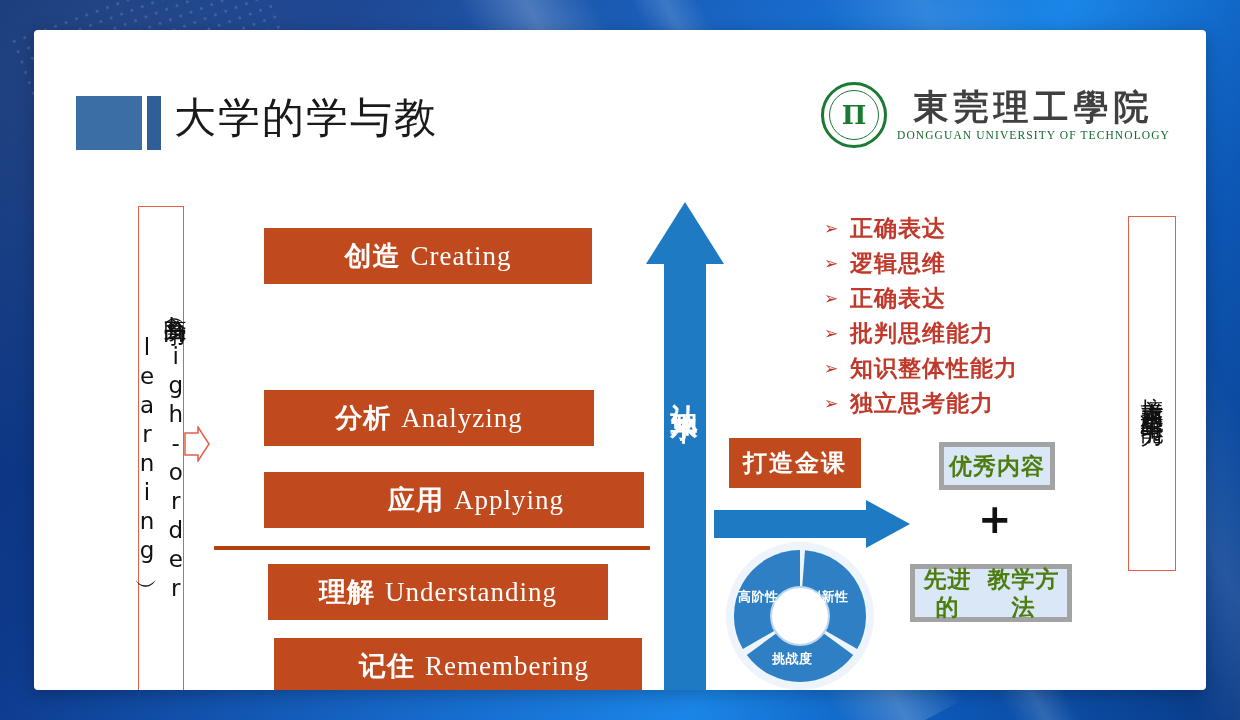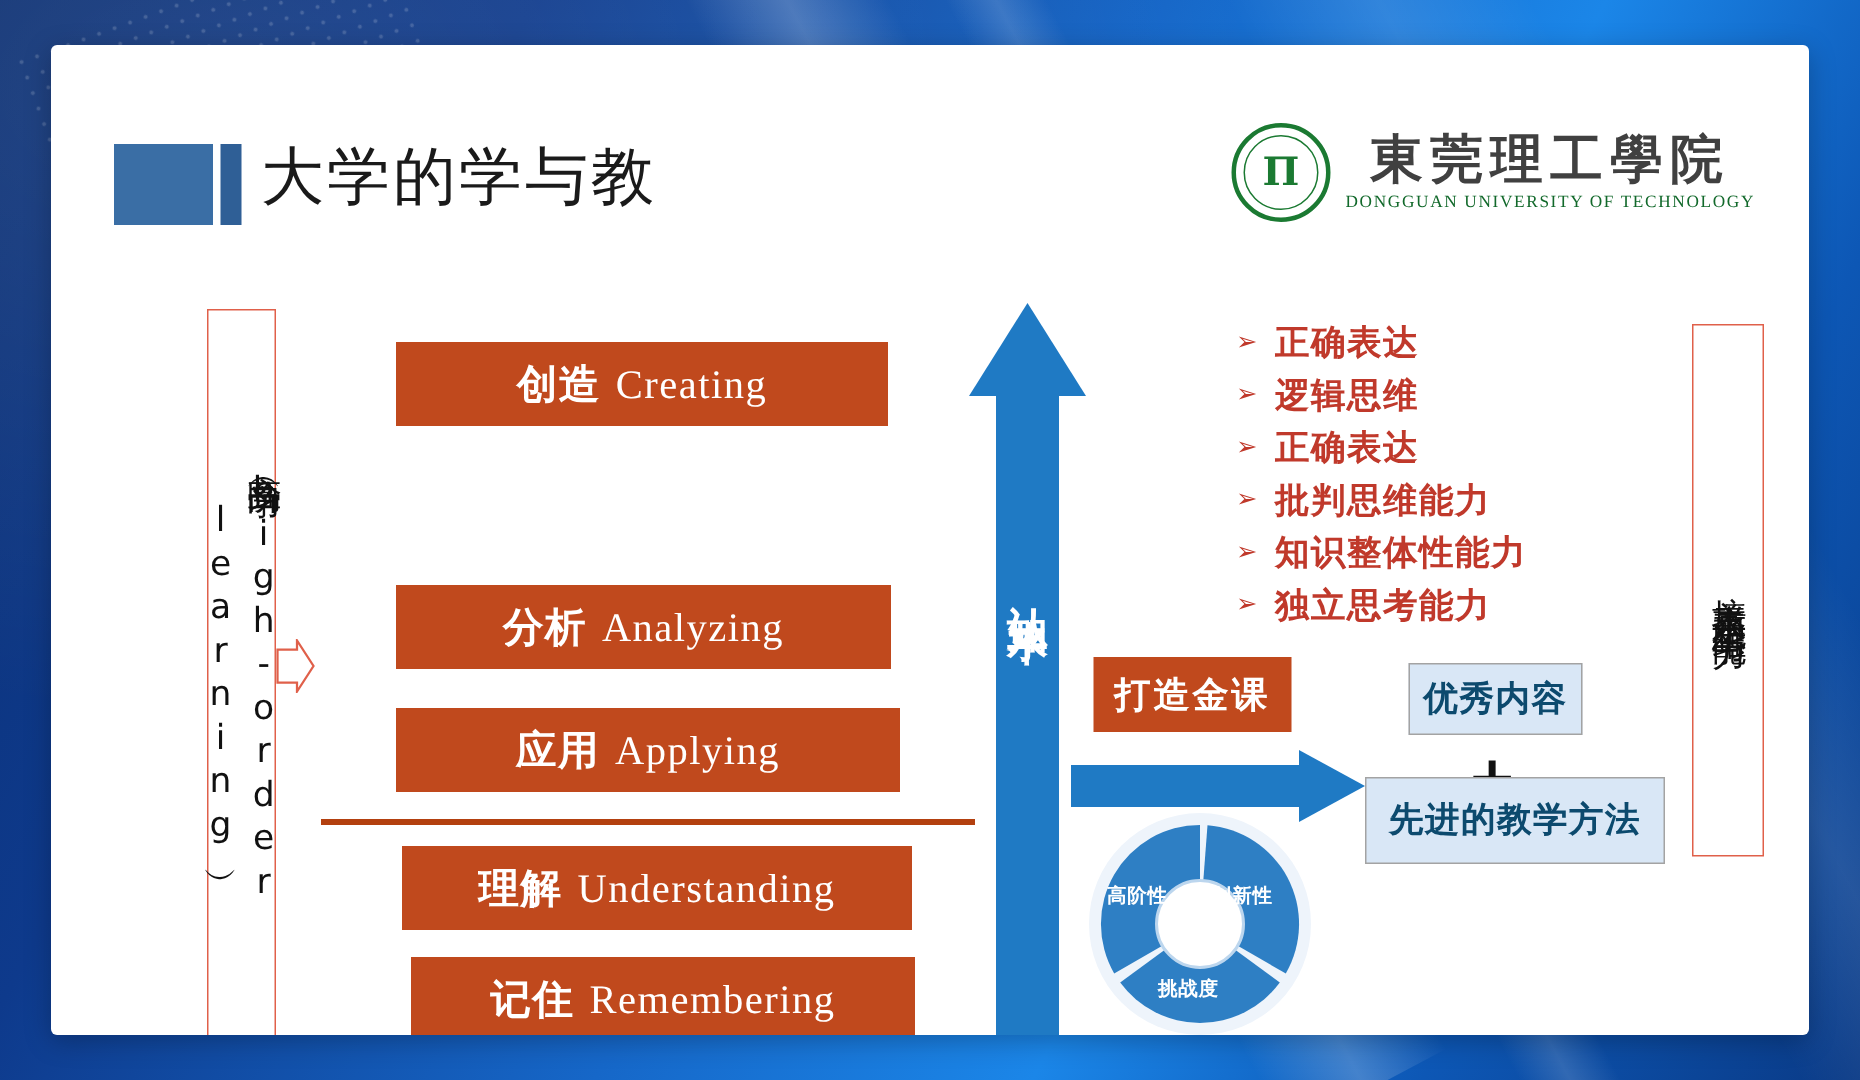--- a/index.html
+++ b/index.html
@@ -132,23 +132,23 @@
     letter-spacing: 1px;
     font-family: "DejaVu Serif", serif;
     height: 56px;
   }
   .bar .cn { font-family: "DejaVu Sans", sans-serif; font-weight: 600; }
   .bar .en { font-family: "Liberation Serif", serif; margin-left: 10px; }
 
   #bar-create     { left: 230px; top: 198px; width: 328px; }
   #bar-evaluate   { left: 230px; top: 278px; width: 334px; }
   #bar-analyze    { left: 230px; top: 360px; width: 330px; }
-  #bar-apply      { left: 230px; top: 442px; width: 336px; }
+  #bar-apply      { left: 230px; top: 442px; width: 336px; padding-left: 44px; }
   #bar-understand { left: 234px; top: 534px; width: 340px; }
-  #bar-remember   { left: 240px; top: 608px; width: 336px; }
+  #bar-remember   { left: 240px; top: 608px; width: 336px; padding-left: 32px; }
 
   .divider {
     position: absolute; left: 180px; top: 516px;
     width: 436px; height: 4px; background: #b3400f;
   }
 
   
   .big-arrow {
     position: absolute; left: 612px; top: 172px;
     width: 78px; height: 496px;
@@ -206,29 +206,29 @@
   .flow-arrow .head {
     position: absolute; left: 152px; top: 0;
     width: 0; height: 0;
     border-top: 24px solid transparent;
     border-bottom: 24px solid transparent;
     border-left: 44px solid #1f7ac4;
   }
 
   .box-blue {
     position: absolute;
-    background: #d9e7f6; color: #0c4a6e; border: 1px solid #a3a3a3;
+    background: #d9e7f6; color: #4d7c0f; border: 5px solid #a3a3a3;
     display: flex; align-items: center; justify-content: center;
     font-size: 23px; font-weight: bold; letter-spacing: 1px;
     text-align: center; line-height: 1.22;
     font-family: "DejaVu Sans", sans-serif;
     box-sizing: border-box;
   }
   #box-content { left: 905px; top: 412px; width: 116px; height: 48px; }
-  #box-method  { left: 876px; top: 488px; width: 200px; height: 58px; }
+  #box-method  { left: 876px; top: 534px; width: 162px; height: 58px; }
   .plus-sign {
     position: absolute; left: 944px; top: 466px;
     font-size: 40px; color: #111; font-weight: bold;
     font-family: "DejaVu Sans", sans-serif;
   }
 
   
   .donut {
     position: absolute; left: 690px; top: 510px;
     width: 152px; height: 152px;

